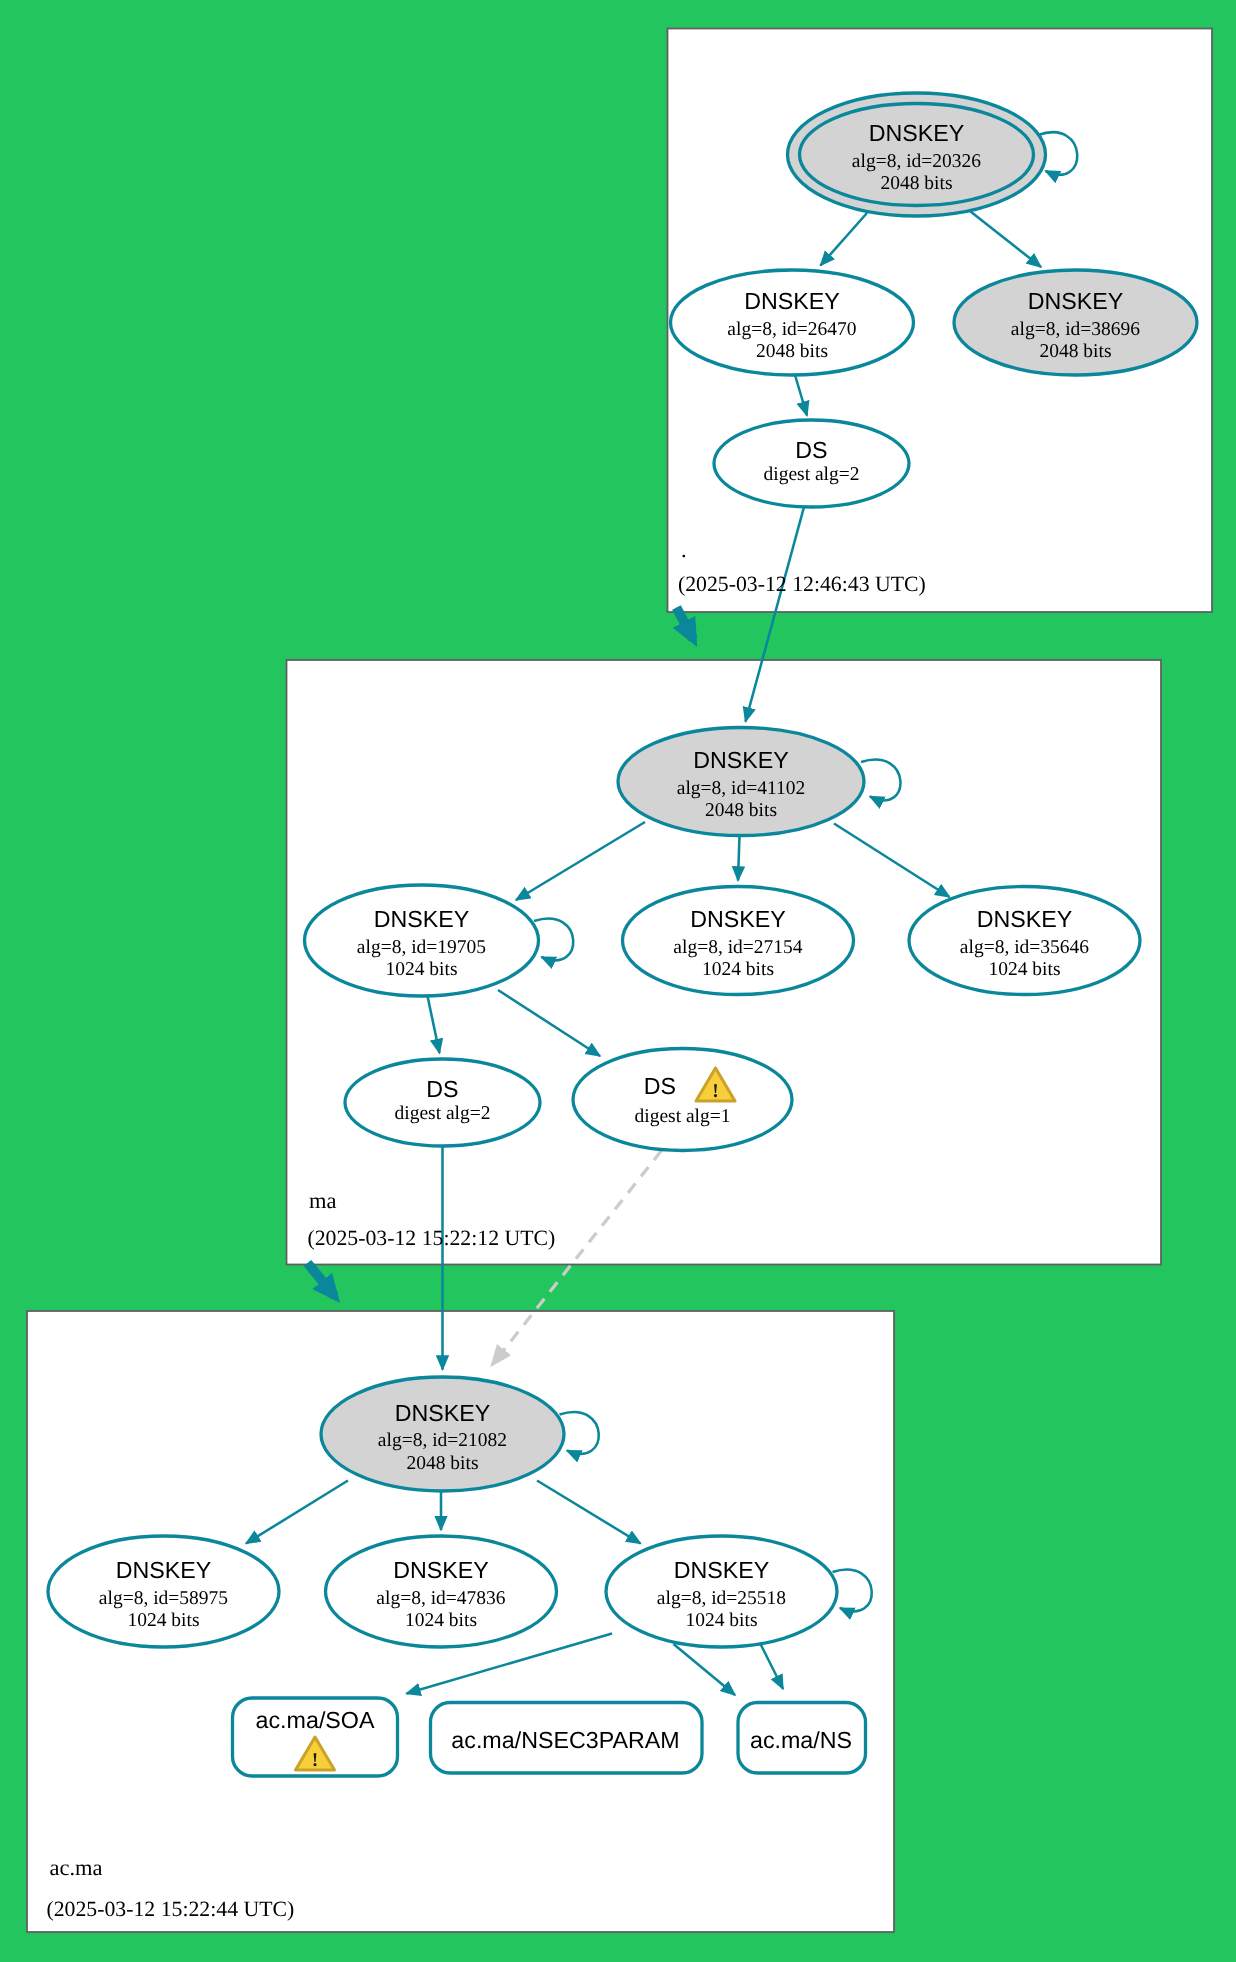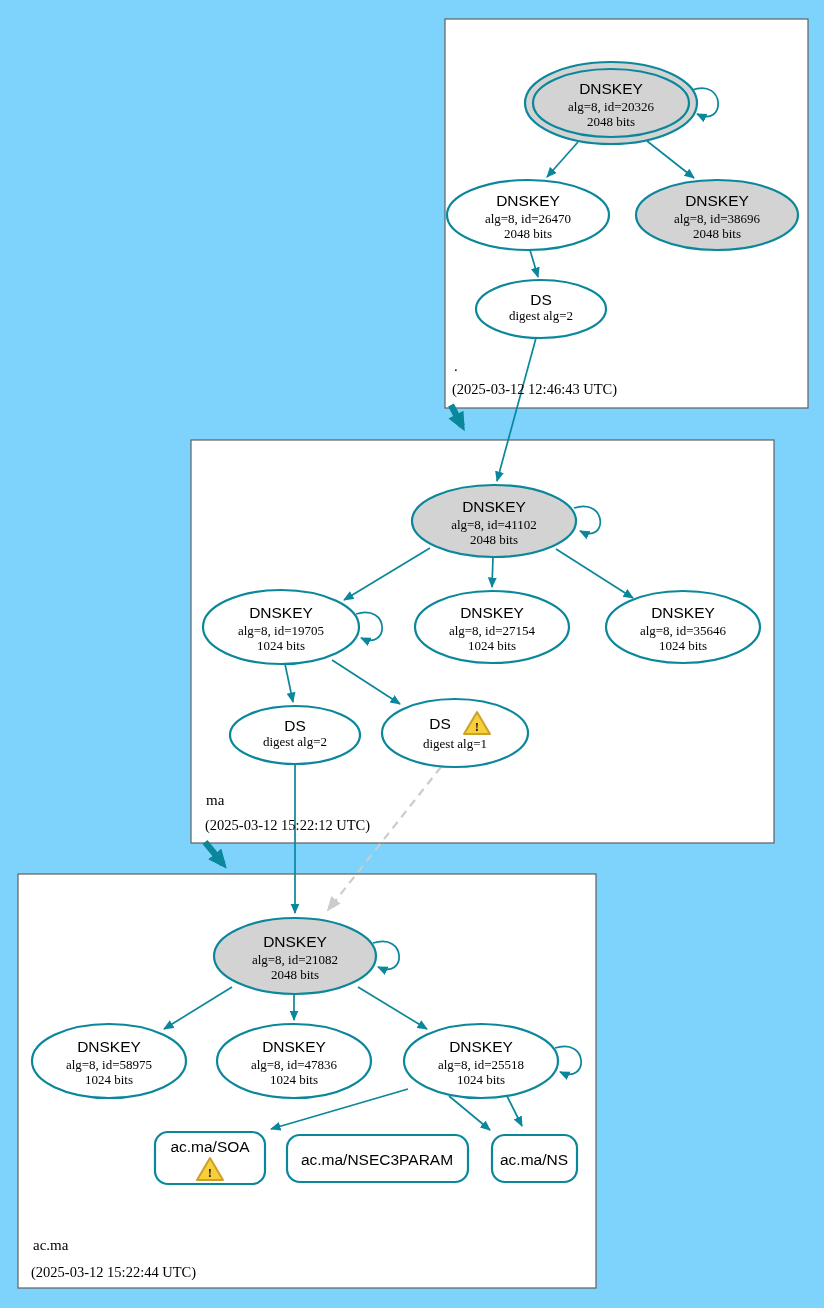--- a/index.html
+++ b/index.html
@@ -1,16 +1,16 @@
 <!DOCTYPE html>
 <html><head>
 <meta charset="utf-8">
 <style>
   html,body{margin:0;padding:0;background:#ffffff;}
-  .canvas{position:relative;width:824px;height:1308px;background:#7dd3fc;overflow:hidden;}
+  .canvas{position:relative;width:824px;height:1308px;background:#22c55e;overflow:hidden;}
   svg{display:block;}
   .zonebox{fill:#ffffff;stroke:#606060;stroke-width:1.2;}
   .node{fill:#ffffff;stroke:#0a879a;stroke-width:2.2;}
   .node.ksk{fill:#d3d3d3;}
   .edge{fill:none;stroke:#0a879a;stroke-width:1.7;}
   .edge.thick{stroke-width:6.5;}
   .edge.dashed{stroke:#cccccc;stroke-width:2.2;stroke-dasharray:8 6;}
   .rrset{fill:#ffffff;stroke:#0a879a;stroke-width:2.2;}
   .warn-tri{fill:#f8ce3a;stroke:#c9a227;stroke-width:2;stroke-linejoin:round;}
   .nt{font:15.5px "Liberation Sans",sans-serif;fill:#000;}

